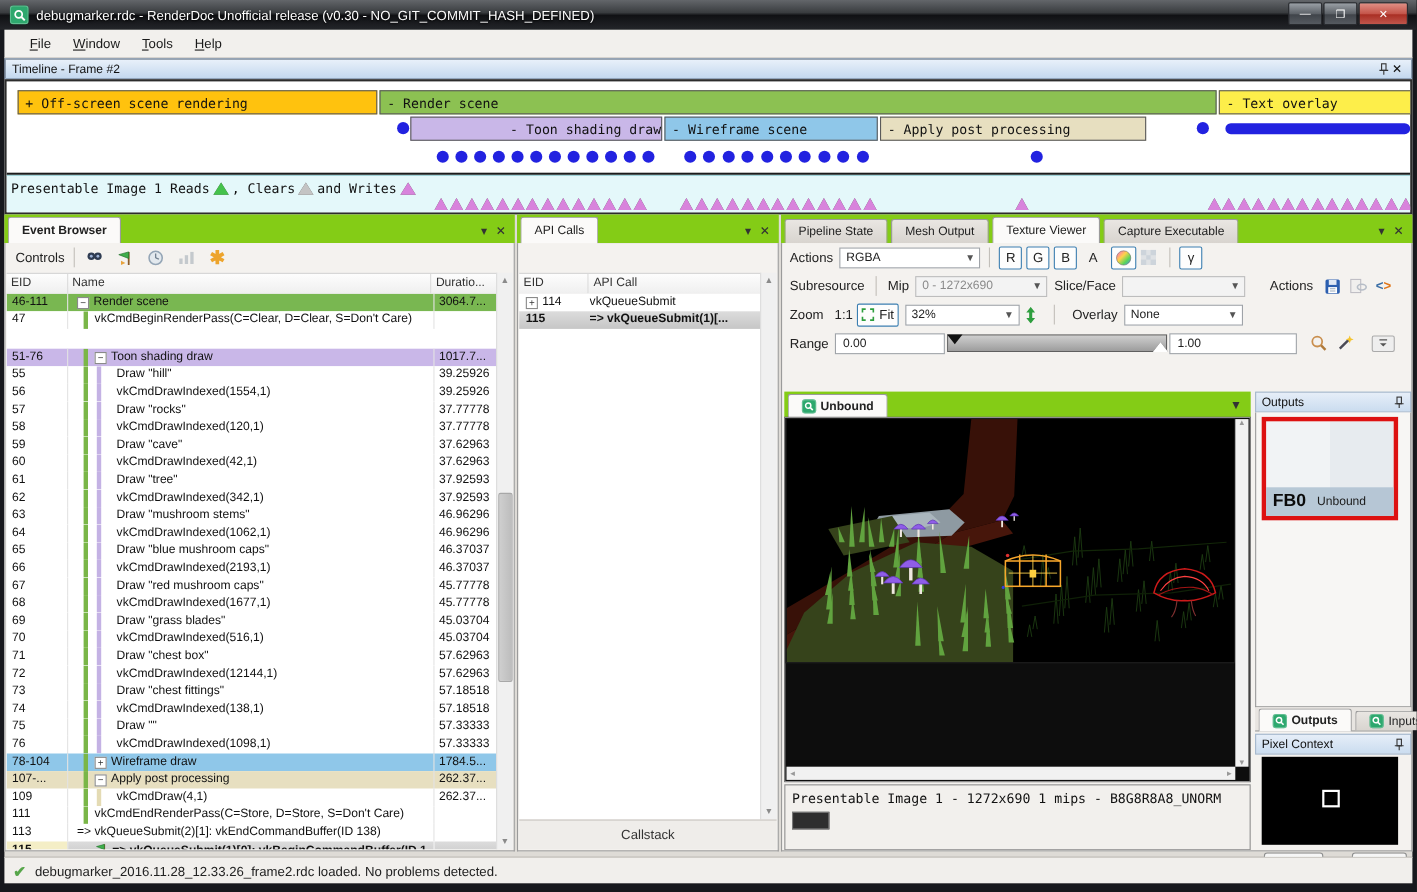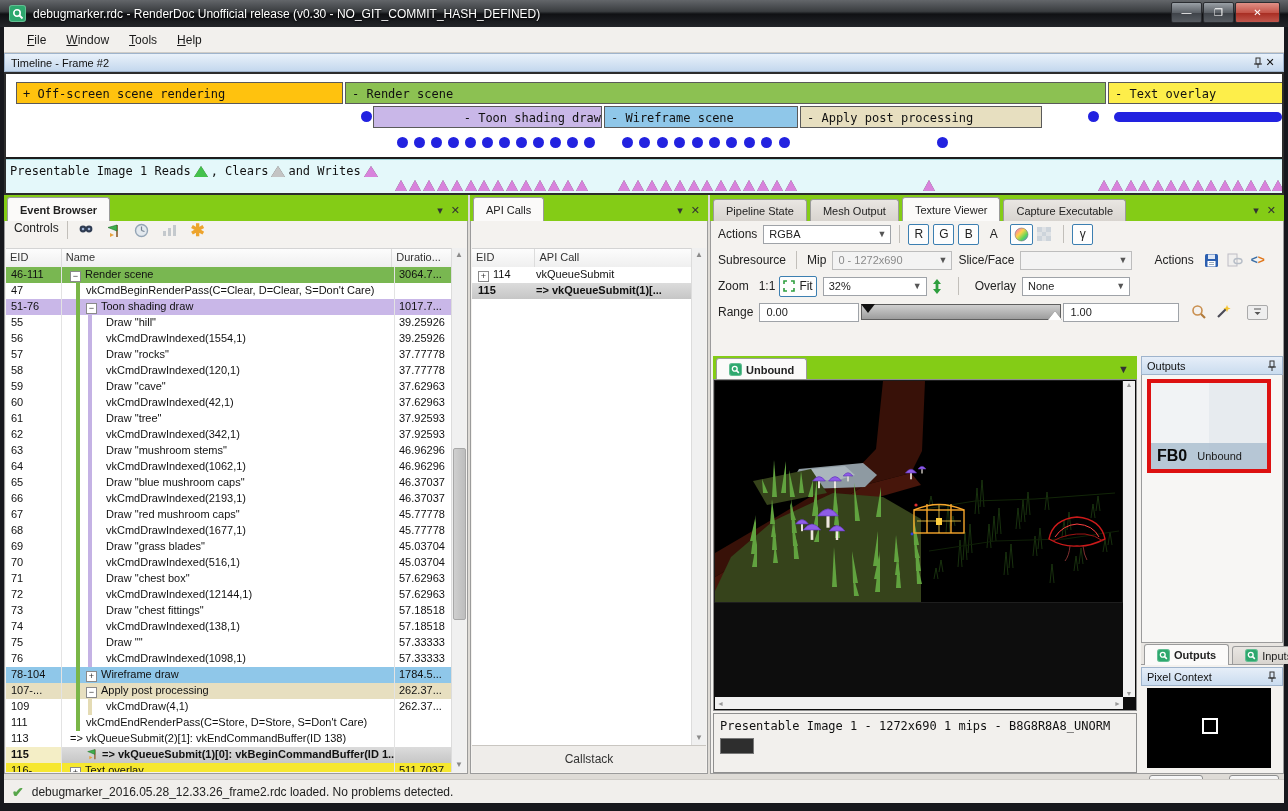--- a/index.html
+++ b/index.html
@@ -38,31 +38,31 @@
   .dock{position:absolute;left:4px;top:195px;width:1280px;height:584px;background:#dedbd6;}
   .panel{position:absolute;top:0;height:579px;}
   .tabstrip{position:absolute;left:0;right:0;top:0;height:26px;background:#84cc16;border-bottom:1px solid #9b9b9b;display:flex;align-items:flex-end;}
   .tab{height:21px;line-height:20px;padding:0 12px;font-size:11px;border:1px solid #9b9b9b;border-bottom:none;border-radius:3px 3px 0 0;background:linear-gradient(#e9e6e2,#d8d4cf);margin-left:3px;color:#222;display:flex;align-items:center;gap:4px;}
   .tab.active{background:#fbfaf9;height:24px;margin-bottom:-1px;}
   .tab.bold{font-weight:bold;}
   .strip-icons{margin-left:auto;display:flex;align-items:center;gap:8px;padding:0 8px 4px 0;color:#333;font-size:11px;}
   .panel-body{position:absolute;left:0;right:0;top:26px;bottom:0;background:#f4f2ef;border:1px solid #9b9b9b;border-top:none;box-sizing:border-box;}
 
   
-  .eb-toolbar{position:absolute;left:1px;right:1px;top:0;height:26px;background:#f4f2ef;display:flex;align-items:flex-start;font-size:12px;color:#222;padding-left:8px;gap:8px;}
+  .eb-toolbar{position:absolute;left:1px;right:1px;top:0;height:26px;background:#f4f2ef;display:flex;align-items:center;font-size:12px;color:#222;padding-left:8px;gap:8px;}
   .eb-sep{width:1px;height:18px;background:#c2bfba;}
   .tool-ico{width:20px;height:18px;display:flex;align-items:center;justify-content:center;}
   .grid-head{position:absolute;left:1px;right:15px;top:27px;height:18px;background:linear-gradient(#fdfdfd,#efefef);border-top:1px solid #d4d4d4;border-bottom:1px solid #cfcfcf;font-size:11px;color:#333;display:flex;}
   .gh-cell{padding:2px 4px;border-right:1px solid #dcdcdc;box-sizing:border-box;}
   .rows{position:absolute;left:1px;right:15px;top:46px;bottom:1px;background:#fff;overflow:hidden;}
   .erow{position:relative;height:16px;display:flex;font-size:11px;color:#111;background:#fff;}
   .erow .eid{width:56px;flex:none;padding:1px 0 0 5px;box-sizing:border-box;border-right:1px solid #e3e3e3;}
   .erow .nm{flex:1;position:relative;padding-top:1px;white-space:nowrap;overflow:hidden;}
   .erow .dur{width:58px;flex:none;padding:1px 0 0 4px;border-left:1px solid #e3e3e3;box-sizing:border-box;}
-  .hl-green{background:#79b751;} .hl-purple{background:#c9b7e8;} .hl-blue{background:#8fc7e9;}
+  .hl-green{background:#79b751;} .hl-purple{background:#c9b7e8;margin-top:18px;} .hl-blue{background:#8fc7e9;}
   .hl-beige{background:#e7dfc0;} .hl-yellow{background:#f6e72f;}
   .hl-selected .nm,.hl-selected .dur{background:linear-gradient(#dcdcdc,#c6c6c6);}
   .hl-selected .eid{background:#f4eec6;}
   .bold{font-weight:bold;}
   .tbox{display:inline-block;width:9px;height:9px;border:1px solid #8a8a8a;background:#fff;font-size:9px;line-height:8px;text-align:center;vertical-align:-1px;margin-right:4px;color:#333;}
   .gbar{position:absolute;top:0;bottom:0;width:4px;}
   .gbar.green{background:#7ab648;left:14px;} .gbar.purple{background:#c4b2e4;left:26px;} .gbar.beige{background:#e4dbb4;left:26px;}
   .vscroll{position:absolute;right:1px;top:27px;bottom:1px;width:14px;background:#f0f0f0;border-left:1px solid #dcdcdc;font-size:8px;color:#8a8a8a;text-align:center;}
   .vthumb{position:absolute;left:1px;width:11px;background:linear-gradient(90deg,#cfcfcf,#bdbdbd);border:1px solid #a8a8a8;border-radius:2px;}
   .sarrow{height:14px;line-height:14px;}
@@ -879,15 +879,15 @@
           </div>
           <div class="btn" style="left:8px;top:419px;width:52px;">History</div>
           <div class="btn" style="left:88px;top:419px;width:48px;">Debug</div>
         </div>
       </div>
     </div>
   </div>
 
   <div class="statusbar">
     <span class="check">✔</span>
-    <span>debugmarker_2016.05.28_12.33.26_frame2.rdc loaded. No problems detected.</span>
+    <span>debugmarker_2016.11.28_12.33.26_frame2.rdc loaded. No problems detected.</span>
   </div>
 </div>
 
 </body></html>

